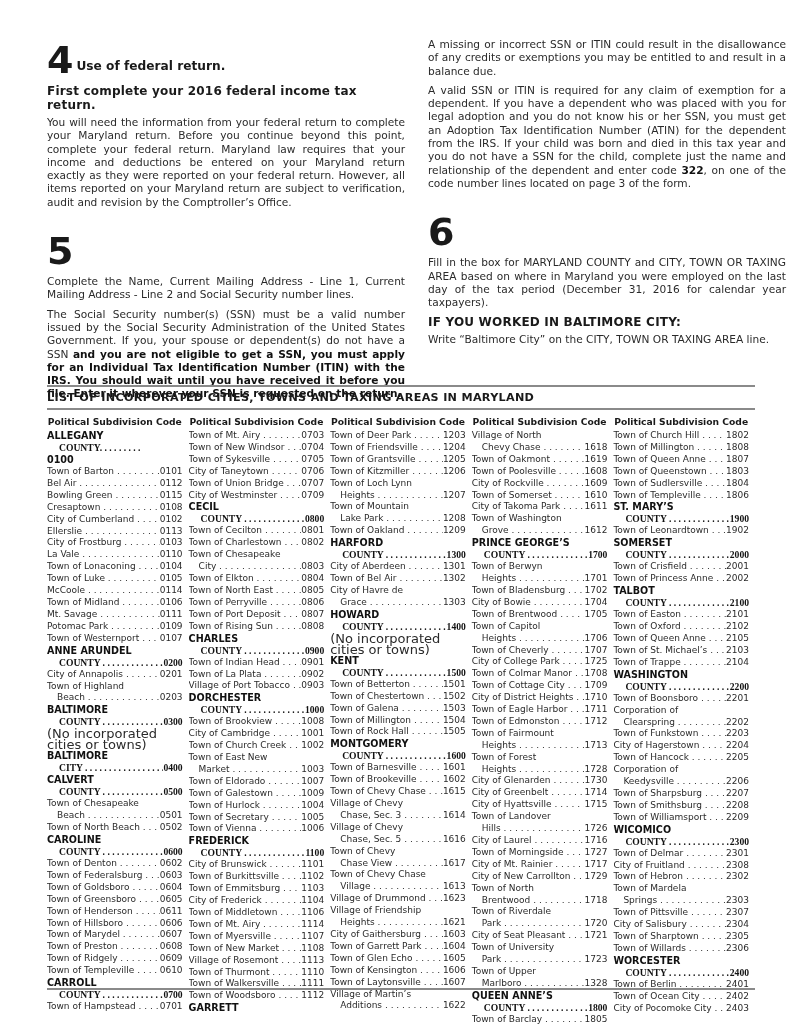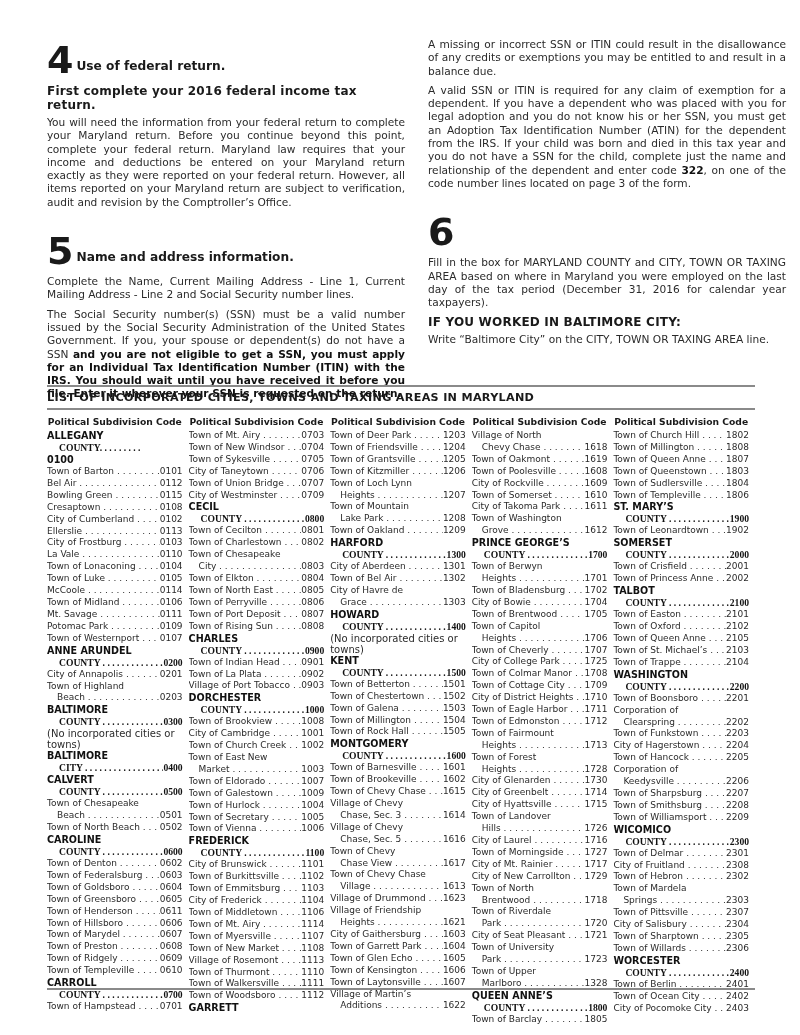--- a/index.html
+++ b/index.html
@@ -21,42 +21,41 @@
   .list-title{font-size:11.2px;font-weight:bold;letter-spacing:0.3px;padding:4px 0 3px 0;line-height:14px;}
   .columns{display:flex;border-top:2px solid #8a8a8a;padding-top:6px;}
   .lcol{width:141.6px;box-sizing:border-box;padding-right:6px;}
   .lcol-head{font-size:9.2px;font-weight:bold;text-align:center;line-height:12px;margin-bottom:2px;white-space:nowrap;}
   .entry{font-size:9px;line-height:11.9px;color:#2a2a2a;white-space:nowrap;display:flex;}
   .entry .nm{overflow:hidden;flex:1 1 auto;white-space:nowrap;}
   .entry .nm::after{content:" . . . . . . . . . . . . . . . . . . . . . . . . . . . . . . . . . . . . . . . .";}
   .entry .cd{flex:0 0 auto;}
   .entry.ind{padding-left:10px;}
   .plain{font-size:9px;line-height:11.9px;color:#2a2a2a;white-space:nowrap;}
-  .note{font-size:10px;line-height:11px;color:#2a2a2a;white-space:normal;}
+  .note{font-size:13px;line-height:11px;color:#2a2a2a;white-space:normal;}
   .county-name{font-size:9.6px;font-weight:bold;line-height:12px;margin-top:0;color:#111;}
   .county-line{font-size:9.6px;font-weight:bold;line-height:12px;padding-left:12px;display:flex;color:#111;font-family:Liberation Serif, serif;}
   .county-line .nm{overflow:hidden;flex:1 1 auto;white-space:nowrap;}
   .county-line .nm::after{content:" . . . . . . . . . . . . . . . . . . . . . . . . . . . . . .";}
   .county-code-only{font-size:9.6px;font-weight:bold;line-height:12px;color:#111;}
   .bottom-rule{position:absolute;left:47px;top:988px;width:708px;border-top:2px solid #8a8a8a;}
 </style>
 </head>
 <body>
 
 <div id="left-top" class="col-top">
   <div class="sec-head">
     <span class="sec-num">4</span>
     <span class="sec-title">Use of federal return.</span>
   </div>
   <div class="sub-bold">First complete your 2016 federal income tax return.</div>
   <p class="para">You will need the information from your federal return to complete your Maryland return. Before you continue beyond this point, complete your federal return. Maryland law requires that your income and deductions be entered on your Maryland return exactly as they were reported on your federal return. However, all items reported on your Maryland return are subject to verification, audit and revision by the Comptroller’s Office.</p>
   <div class="gap"></div>
   <div class="sec-head">
     <span class="sec-num">5</span>
-    <span class="sec-title">Name and address information.</span>
   </div>
   <p class="para">Complete the Name, Current Mailing Address - Line 1, Current Mailing Address - Line 2 and Social Security number lines.</p>
   <p class="para"><span>The Social Security number(s) (SSN) must be a valid number issued by the Social Security Administration of the United States Government. If you, your spouse or dependent(s) do not have a SSN </span><b>and you are not eligible to get a SSN, you must apply for an Individual Tax Identification Number (ITIN) with the IRS. You should wait until you have received it before you file. Enter it wherever your SSN is requested on the return.</b></p>
 </div>
 
 <div id="right-top" class="col-top">
   <p class="para">A missing or incorrect SSN or ITIN could result in the disallowance of any credits or exemptions you may be entitled to and result in a balance due.</p>
   <p class="para"><span>A valid SSN or ITIN is required for any claim of exemption for a dependent. If you have a dependent who was placed with you for legal adoption and you do not know his or her SSN, you must get an Adoption Tax Identification Number (ATIN) for the dependent from the IRS. If your child was born and died in this tax year and you do not have a SSN for the child, complete just the name and relationship of the dependent and enter code </span><b>322</b><span>, on one of the code number lines located on page 3 of the form.</span></p>
   <div class="gap"></div>
   <div class="sec-head">

